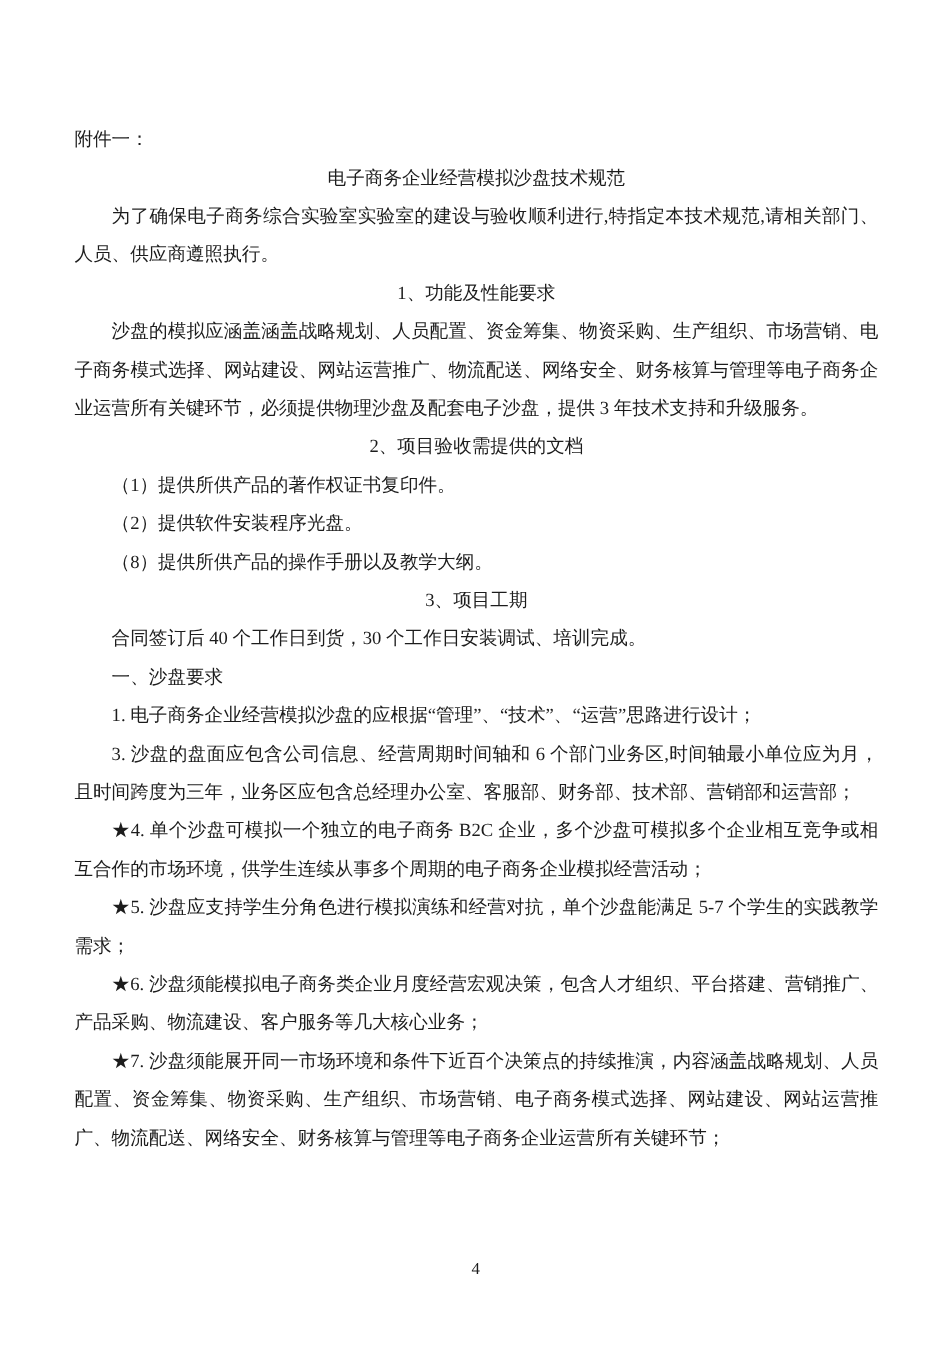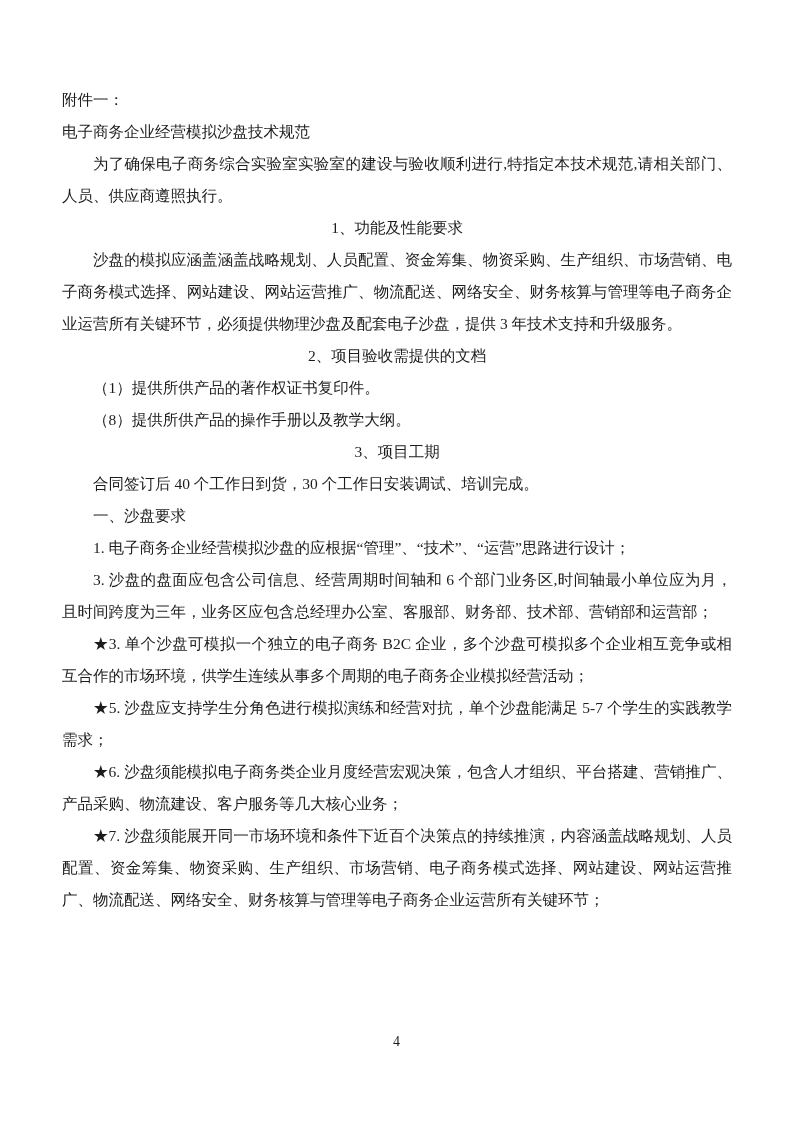--- a/index.html
+++ b/index.html
@@ -4,21 +4,21 @@
 <style>
   html, body {
     margin: 0;
     padding: 0;
     background: #ffffff;
   }
   .page {
     position: relative;
     width: 793px;
     height: 1054px;
-    margin: 0 auto;
+    margin: 17px auto;
     background: #ffffff;
     box-sizing: border-box;
     padding: 84px 61px 0 62px;
     font-family: "Liberation Serif", "DejaVu Serif", serif;
     font-size: 15.5px;
     line-height: 32px;
     color: #1c1c1c;
     text-align: justify;
     overflow: hidden;
   }
@@ -26,20 +26,21 @@
     margin: 0;
     padding: 0;
     font-size: 15.5px;
     line-height: 32px;
     font-weight: normal;
   }
   .attachment {
     font-weight: bold;
   }
   .doc-title {
+    text-align: center;
     font-weight: bold;
     font-size: 16.5px;
   }
   .sec-heading {
     font-weight: bold;
     text-align: center;
   }
   .indent {
     text-indent: 2em;
   }
@@ -66,36 +67,37 @@
   <p class="indent">为了确保电子商务综合实验室实验室的建设与验收顺利进行,特指定本技术规范,请相关部门、人员、供应商遵照执行。</p>
 
   <h2 class="sec-heading">1、功能及性能要求</h2>
 
   <p class="indent">沙盘的模拟应涵盖涵盖战略规划、人员配置、资金筹集、物资采购、生产组织、市场营销、电子商务模式选择、网站建设、网站运营推广、物流配送、网络安全、财务核算与管理等电子商务企业运营所有关键环节，必须提供物理沙盘及配套电子沙盘，提供 3 年技术支持和升级服务。</p>
 
   <h2 class="sec-heading">2、项目验收需提供的文档</h2>
 
   <p class="indent">（1）提供所供产品的著作权证书复印件。</p>
 
+  <p class="indent">（2）提供软件安装程序光盘。</p>
 
   <p class="indent">（8）提供所供产品的操作手册以及教学大纲。</p>
 
   <h2 class="sec-heading">3、项目工期</h2>
 
   <p class="indent">合同签订后 40 个工作日到货，30 个工作日安装调试、培训完成。</p>
 
 
   <p class="indent">一、沙盘要求</p>
 
   <p class="indent">1. 电子商务企业经营模拟沙盘的应根据“管理”、“技术”、“运营”思路进行设计；</p>
 
 
   <p class="indent">3. 沙盘的盘面应包含公司信息、经营周期时间轴和 6 个部门业务区,时间轴最小单位应为月，且时间跨度为三年，业务区应包含总经理办公室、客服部、财务部、技术部、营销部和运营部；</p>
 
-  <p class="indent">★3. 单个沙盘可模拟一个独立的电子商务 B2C 企业，多个沙盘可模拟多个企业相互竞争或相互合作的市场环境，供学生连续从事多个周期的电子商务企业模拟经营活动；</p>
+  <p class="indent">★4. 单个沙盘可模拟一个独立的电子商务 B2C 企业，多个沙盘可模拟多个企业相互竞争或相互合作的市场环境，供学生连续从事多个周期的电子商务企业模拟经营活动；</p>
 
   <p class="indent">★5. 沙盘应支持学生分角色进行模拟演练和经营对抗，单个沙盘能满足 5-7 个学生的实践教学需求；</p>
 
   <p class="indent">★6. 沙盘须能模拟电子商务类企业月度经营宏观决策，包含人才组织、平台搭建、营销推广、产品采购、物流建设、客户服务等几大核心业务；</p>
 
   <p class="indent">★7. 沙盘须能展开同一市场环境和条件下近百个决策点的持续推演，内容涵盖战略规划、人员配置、资金筹集、物资采购、生产组织、市场营销、电子商务模式选择、网站建设、网站运营推广、物流配送、网络安全、财务核算与管理等电子商务企业运营所有关键环节；</p>
 
   <div class="page-number">4</div>
 
 </div>

